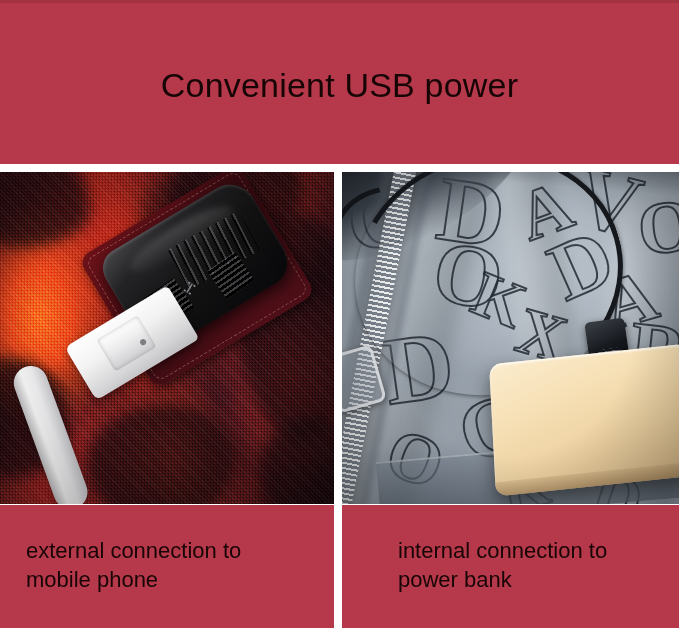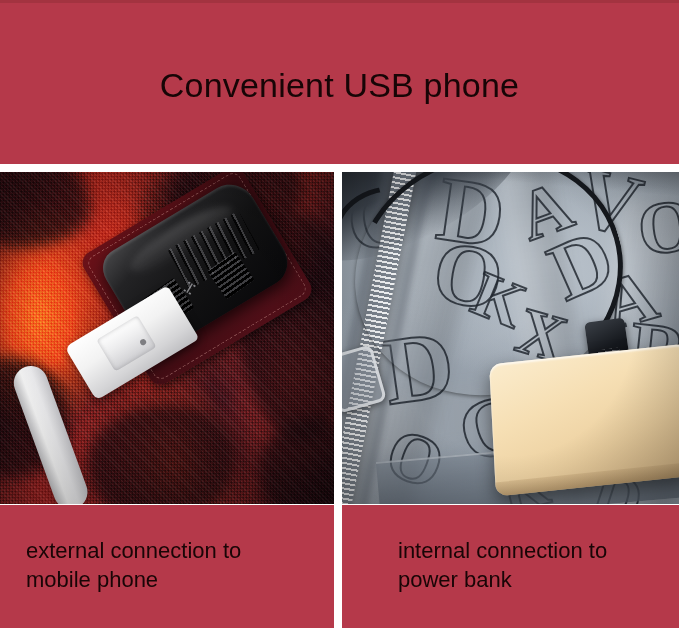--- a/index.html
+++ b/index.html
@@ -493,21 +493,21 @@
     height: 7px;
     background: #ffffff;
   }
 </style>
 </head>
 <body>
 
 <div id="poster">
 
   <div class="title-banner">
-    <div class="title-text">Convenient USB phone</div>
+    <div class="title-text">Convenient USB power</div>
   </div>
 
   <div class="photo-strip">
 
     <div class="photo photo-left">
       <div class="camo-base"></div>
       <div class="camo-blob cb1"></div>
       <div class="camo-blob cb2"></div>
       <div class="camo-blob cb3"></div>
       <div class="camo-blob cb4"></div>

